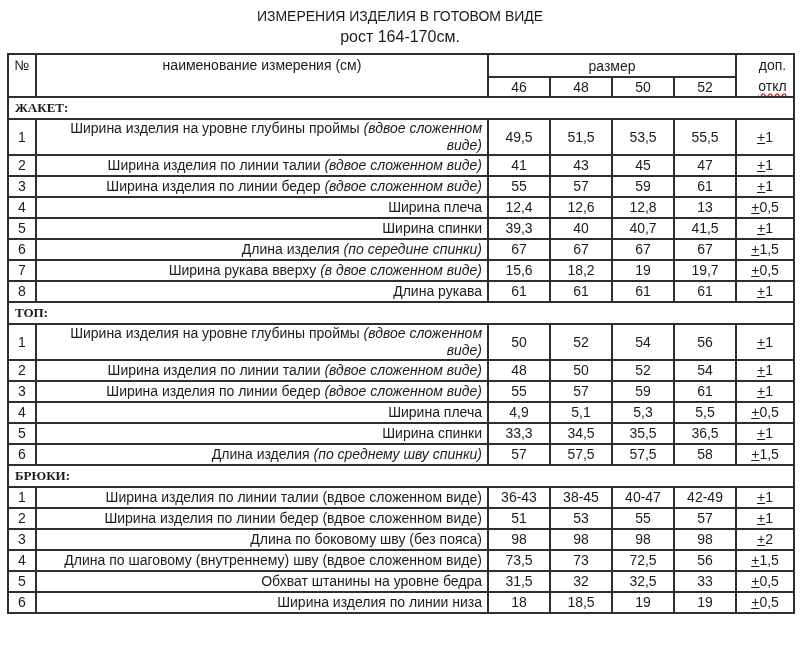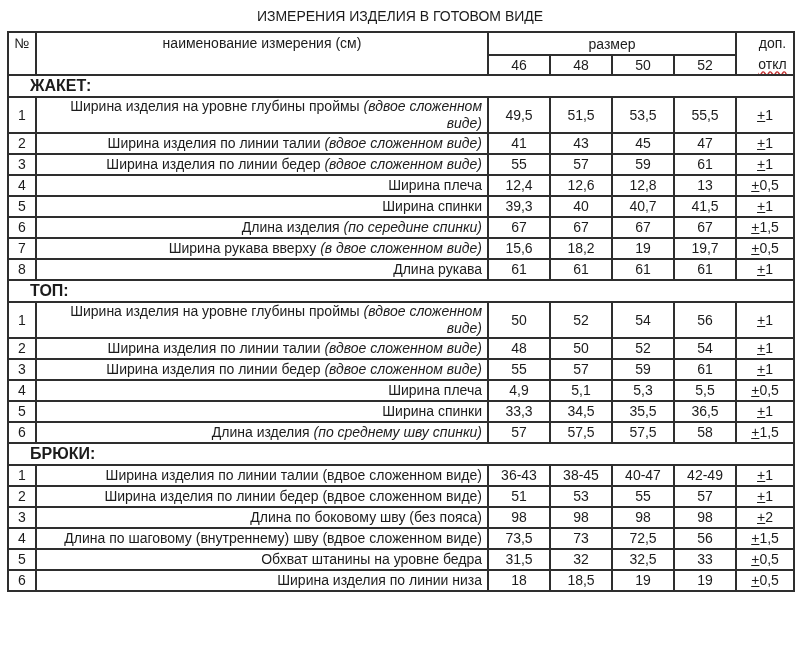--- a/index.html
+++ b/index.html
@@ -42,33 +42,34 @@
   th.hdr-tol { text-align: left; padding-left: 20px; line-height: 1.45; vertical-align: middle; }
   .wavy {
     text-decoration: underline;
     text-decoration-style: wavy;
     text-decoration-color: #c43030;
     text-underline-offset: 2px;
   }
   tr.single { height: 21px; }
   tr.double { height: 36px; }
   tr.section { height: 22px; }
-  td.sec { font-weight: bold; text-align: left; padding-left: 21px; font-size: 16px; }
+  td.sec { font-weight: bold; text-align: left; padding-left: 6px; font-size: 13px; font-family: Liberation Serif, serif; }
   td.name { text-align: right; line-height: 1.2; }
   td.val { text-align: center; }
   .it { font-style: italic; }
   .u { text-decoration: underline; text-underline-offset: 1px; }
 </style>
 </head>
 <body>
 
 <div class="page">
 
   <div class="title-block">
     <div class="title-main">ИЗМЕРЕНИЯ ИЗДЕЛИЯ В ГОТОВОМ ВИДЕ</div>
+    <div class="title-height">рост 164-170см.</div>
   </div>
 
   <table class="spec">
     <colgroup>
       <col style="width:28px">
       <col style="width:452px">
       <col style="width:62px">
       <col style="width:62px">
       <col style="width:62px">
       <col style="width:62px">

